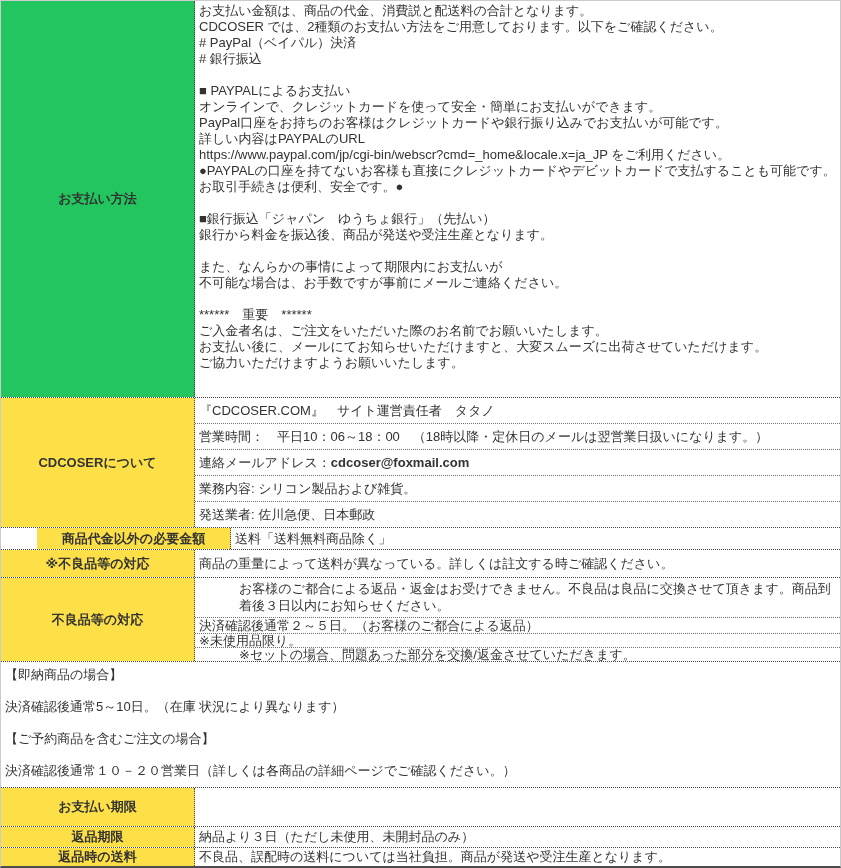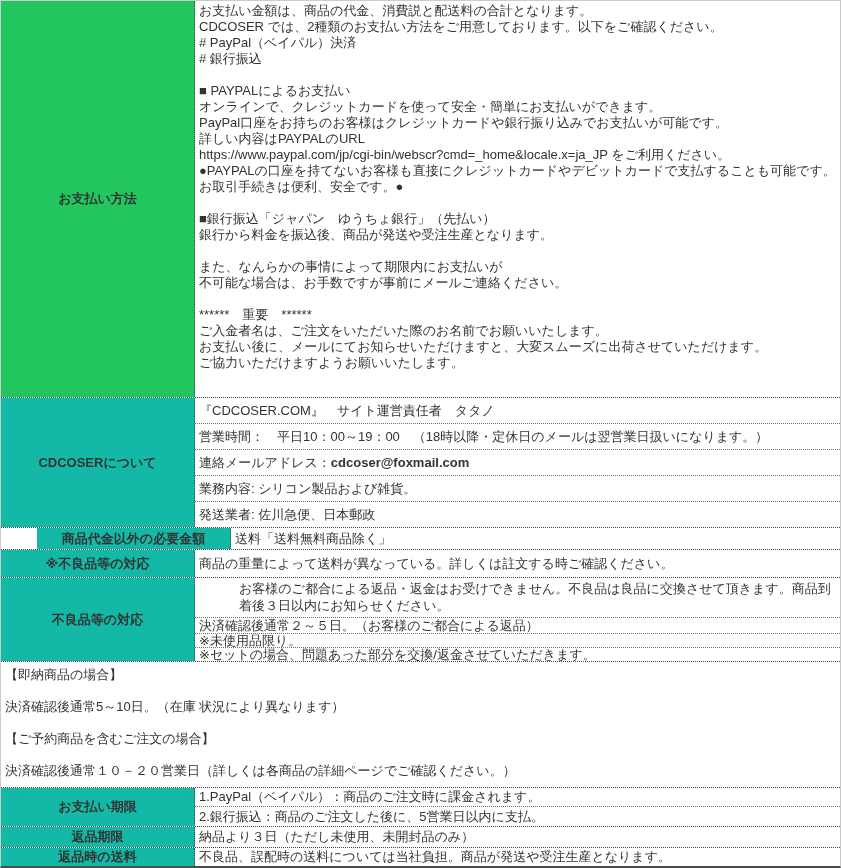--- a/index.html
+++ b/index.html
@@ -22,21 +22,21 @@
   .row {
     display: flex;
     border-bottom: 1px dotted #444444;
     overflow: hidden;
   }
   .row.last { border-bottom: none; }
   .label-cell {
     flex: 0 0 194px;
     width: 194px;
     border-right: 1px dotted #444444;
-    background: #14b8a6;
+    background: #fde047;
     display: flex;
     align-items: center;
     justify-content: center;
     font-weight: bold;
     text-align: center;
     color: #333333;
     line-height: 16px;
     padding: 0 4px;
   }
   .row-payment-method .label-cell { background: #22c55e; }
@@ -67,21 +67,21 @@
   .row-delivery         { height: 126px; }
   .row-payment-deadline { height: 39px; }
   .row-return-deadline  { height: 21px; }
   .row-return-shipping  { height: 18px; }
   
   .row-about .subrow { height: 26px; }
   .row-about .subrow.last { height: 25px; }
   .sub-defective-1 { height: 40px; align-items: flex-start; padding-top: 2px; line-height: 17px; padding-left: 44px; }
   .sub-defective-2 { height: 16px; line-height: 14px; }
   .sub-defective-3 { height: 14px; line-height: 13px; }
-  .sub-defective-4 { height: 13px; line-height: 13px; border-bottom: none; }
+  .sub-defective-4 { height: 13px; line-height: 13px; border-bottom: none; margin-left: 40px; }
   .row-delivery .text-block { padding-top: 5px; }
   .sub-deadline-1, .sub-deadline-2 { height: 19px; line-height: 16px; }
   .sub-deadline-2 { border-bottom: none; }
   .row-extra-fee .subrow, .row-shipping-note .subrow,
   .row-return-deadline .subrow, .row-return-shipping .subrow {
     height: 100%;
     border-bottom: none;
   }
   .email-bold { font-weight: bold; }
 </style>
@@ -116,21 +116,21 @@
 ご入金者名は、ご注文をいただいた際のお名前でお願いいたします。
 お支払い後に、メールにてお知らせいただけますと、大変スムーズに出荷させていただけます。
 ご協力いただけますようお願いいたします。</div>
     </div>
   </div>
 
   <div class="row row-about">
     <div class="label-cell">CDCOSERについて</div>
     <div class="content-cell">
       <div class="subrow">『CDCOSER.COM』　サイト運営責任者　タタノ</div>
-      <div class="subrow">営業時間：　平日10：00～19：00　（18時以降・定休日のメールは翌営業日扱いになります。）</div>
+      <div class="subrow">営業時間：　平日10：06～18：00　（18時以降・定休日のメールは翌営業日扱いになります。）</div>
       <div class="subrow"><span>連絡メールアドレス：</span><span class="email-bold">cdcoser@foxmail.com</span></div>
       <div class="subrow">業務内容: シリコン製品および雑貨。</div>
       <div class="subrow last">発送業者: 佐川急便、日本郵政</div>
     </div>
   </div>
 
   <div class="row row-extra-fee">
     <div class="label-cell">商品代金以外の必要金額</div>
     <div class="content-cell">
       <div class="subrow last">送料「送料無料商品除く」</div>
@@ -161,24 +161,20 @@
 決済確認後通常5～10日。（在庫 状況により異なります）
 
 【ご予約商品を含むご注文の場合】
 
 決済確認後通常１０－２０営業日（詳しくは各商品の詳細ページでご確認ください。）</div>
     </div>
   </div>
 
   <div class="row row-payment-deadline">
     <div class="label-cell">お支払い期限</div>
-    <div class="content-cell">
-      <div class="subrow sub-deadline-1">1.PayPal（ベイパル）：商品のご注文時に課金されます。</div>
-      <div class="subrow sub-deadline-2 last">2.銀行振込：商品のご注文した後に、5営業日以内に支払。</div>
-    </div>
   </div>
 
   <div class="row row-return-deadline">
     <div class="label-cell">返品期限</div>
     <div class="content-cell">
       <div class="subrow last">納品より３日（ただし未使用、未開封品のみ）</div>
     </div>
   </div>
 
   <div class="row row-return-shipping last">

